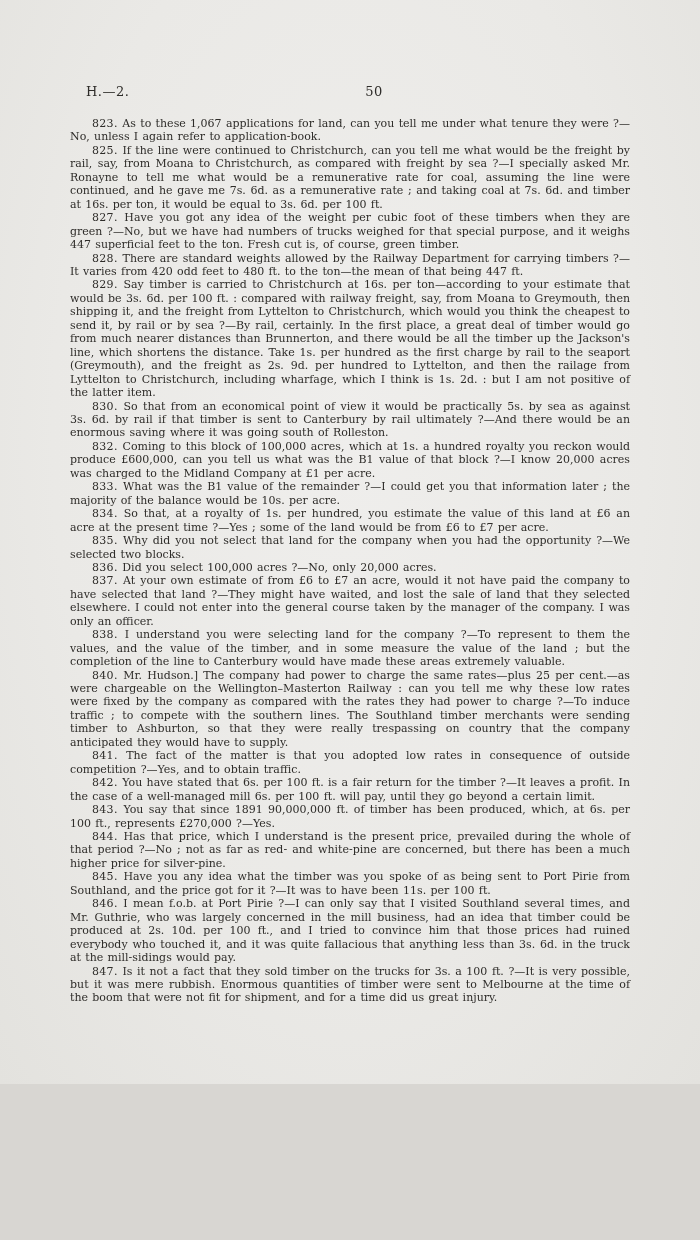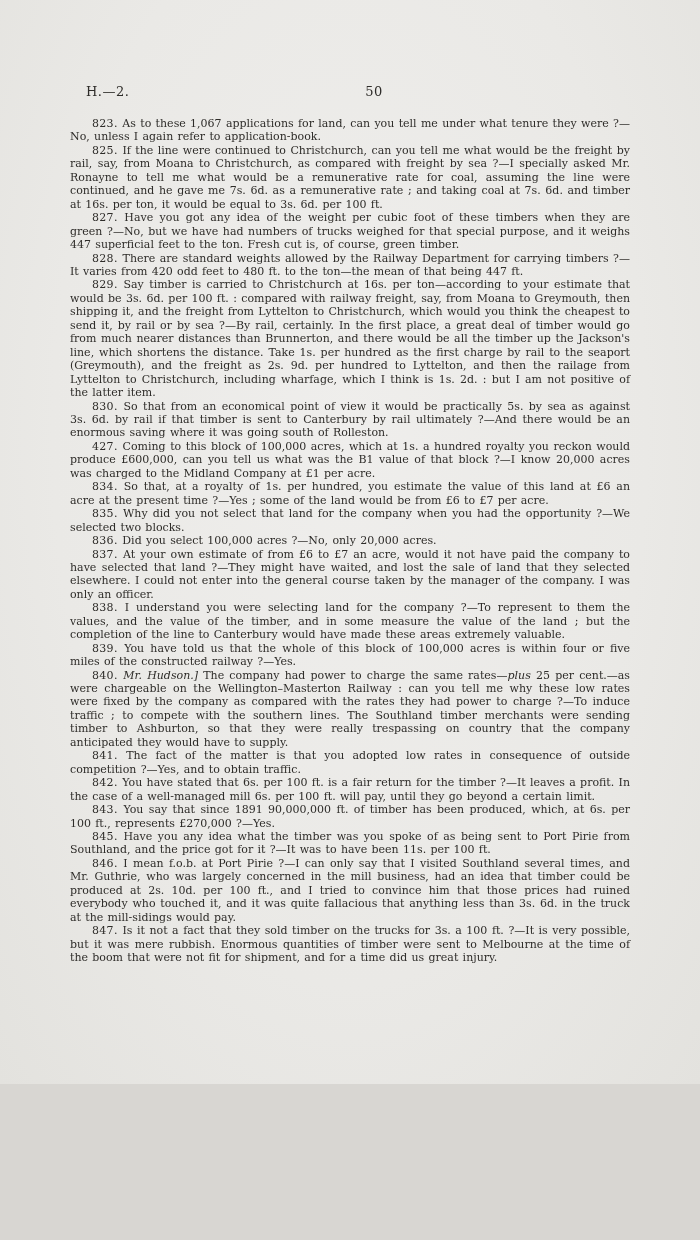--- a/index.html
+++ b/index.html
@@ -50,49 +50,49 @@
   }
   .body-text p {
     margin: 0;
     padding: 0;
     text-indent: 22px;
   }
   .body-text .q-num {
     letter-spacing: 0.3px;
   }
   .body-text .it {
-    font-style: italic;
     margin-top: 8px;
   }
 </style>
 </head>
 <body>
 
 <div class="page">
   <div class="running-head">
     <span class="code">H.—2.</span>
     <span class="folio">50</span>
   </div>
 
   <div class="body-text">
 
   <p><span class="q-num">823. </span><span>As to these 1,067 applications for land, can you tell me under what tenure they were ?—No, unless I again refer to application-book.</span></p>
       <p><span class="q-num">825. </span><span>If the line were continued to Christchurch, can you tell me what would be the freight by rail, say, from Moana to Christchurch, as compared with freight by sea ?—I specially asked Mr. Ronayne to tell me what would be a remunerative rate for coal, assuming the line were continued, and he gave me 7s. 6d. as a remunerative rate ; and taking coal at 7s. 6d. and timber at 16s. per ton, it would be equal to 3s. 6d. per 100 ft.</span></p>
       <p><span class="q-num">827. </span><span>Have you got any idea of the weight per cubic foot of these timbers when they are green ?—No, but we have had numbers of trucks weighed for that special purpose, and it weighs 447 superficial feet to the ton.  Fresh cut is, of course, green timber.</span></p>
       <p><span class="q-num">828. </span><span>There are standard weights allowed by the Railway Department for carrying timbers ?—It varies from 420 odd feet to 480 ft. to the ton—the mean of that being 447 ft.</span></p>
       <p><span class="q-num">829. </span><span>Say timber is carried to Christchurch at 16s. per ton—according to your estimate that would be 3s. 6d. per 100 ft. : compared with railway freight, say, from Moana to Greymouth, then shipping it, and the freight from Lyttelton to Christchurch, which would you think the cheapest to send it, by rail or by sea ?—By rail, certainly.  In the first place, a great deal of timber would go from much nearer distances than Brunnerton, and there would be all the timber up the Jackson's line, which shortens the distance.  Take 1s. per hundred as the first charge by rail to the seaport (Greymouth), and the freight as 2s. 9d. per hundred to Lyttelton, and then the railage from Lyttelton to Christchurch, including wharfage, which I think is 1s. 2d. : but I am not positive of the latter item.</span></p>
       <p><span class="q-num">830. </span><span>So that from an economical point of view it would be practically 5s. by sea as against 3s. 6d. by rail if that timber is sent to Canterbury by rail ultimately ?—And there would be an enormous saving where it was going south of Rolleston.</span></p>
-      <p><span class="q-num">427. </span><span>Coming to this block of 100,000 acres, which at 1s. a hundred royalty you reckon would produce £600,000, can you tell us what was the B1 value of that block ?—I know 20,000 acres was charged to the Midland Company at £1 per acre.</span></p>
+      <p><span class="q-num">832. </span><span>Coming to this block of 100,000 acres, which at 1s. a hundred royalty you reckon would produce £600,000, can you tell us what was the B1 value of that block ?—I know 20,000 acres was charged to the Midland Company at £1 per acre.</span></p>
+      <p><span class="q-num">833. </span><span>What was the B1 value of the remainder ?—I could get you that information later ;  the majority of the balance would be 10s. per acre.</span></p>
       <p><span class="q-num">834. </span><span>So that, at a royalty of 1s. per hundred, you estimate the value of this land at £6 an acre at the present time ?—Yes ;  some of the land would be from £6 to £7 per acre.</span></p>
       <p><span class="q-num">835. </span><span>Why did you not select that land for the company when you had the opportunity ?—We selected two blocks.</span></p>
       <p><span class="q-num">836. </span><span>Did you select 100,000 acres ?—No, only 20,000 acres.</span></p>
       <p><span class="q-num">837. </span><span>At your own estimate of from £6 to £7 an acre, would it not have paid the company to have selected that land ?—They might have waited, and lost the sale of land that they selected elsewhere.  I could not enter into the general course taken by the manager of the company.  I was only an officer.</span></p>
       <p><span class="q-num">838. </span><span>I understand you were selecting land for the company ?—To represent to them the values, and the value of the timber, and in some measure the value of the land ;  but the completion of the line to Canterbury would have made these areas extremely valuable.</span></p>
-      <p><span class="q-num">839. </span><span>You have told us that the whole of this block of 100,000 acres is within four or five miles of the constructed railway ?—Yes.</span></p>
       <p><span class="q-num">840. </span><span class="it">Mr. Hudson.]</span><span>  The company had power to charge the same rates—</span><span class="it">plus</span><span> 25 per cent.—as were chargeable on the Wellington–Masterton Railway :  can you tell me why these low rates were fixed by the company as compared with the rates they had power to charge ?—To induce traffic ; to compete with the southern lines.  The Southland timber merchants were sending timber to Ashburton, so that they were really trespassing on country that the company anticipated they would have to supply.</span></p>
       <p><span class="q-num">841. </span><span>The fact of the matter is that you adopted low rates in consequence of outside competition ?—Yes, and to obtain traffic.</span></p>
       <p><span class="q-num">842. </span><span>You have stated that 6s. per 100 ft. is a fair return for the timber ?—It leaves a profit. In the case of a well-managed mill 6s. per 100 ft. will pay, until they go beyond a certain limit.</span></p>
       <p><span class="q-num">843. </span><span>You say that since 1891 90,000,000 ft. of timber has been produced, which, at 6s. per 100 ft., represents £270,000 ?—Yes.</span></p>
+      <p><span class="q-num">844. </span><span>Has that price, which I understand is the present price, prevailed during the whole of that period ?—No ;  not as far as red- and white-pine are concerned, but there has been a much higher price for silver-pine.</span></p>
       <p><span class="q-num">845. </span><span>Have you any idea what the timber was you spoke of as being sent to Port Pirie from Southland, and the price got for it ?—It was to have been 11s. per 100 ft.</span></p>
       <p><span class="q-num">846. </span><span>I mean f.o.b. at Port Pirie ?—I can only say that I visited Southland several times, and Mr. Guthrie, who was largely concerned in the mill business, had an idea that timber could be produced at 2s. 10d. per 100 ft., and I tried to convince him that those prices had ruined everybody who touched it, and it was quite fallacious that anything less than 3s. 6d. in the truck at the mill-sidings would pay.</span></p>
       <p><span class="q-num">847. </span><span>Is it not a fact that they sold timber on the trucks for 3s. a 100 ft. ?—It is very possible, but it was mere rubbish.  Enormous quantities of timber were sent to Melbourne at the time of the boom that were not fit for shipment, and for a time did us great injury.</span></p>
     </div>
 </div>
 
 </body></html>

